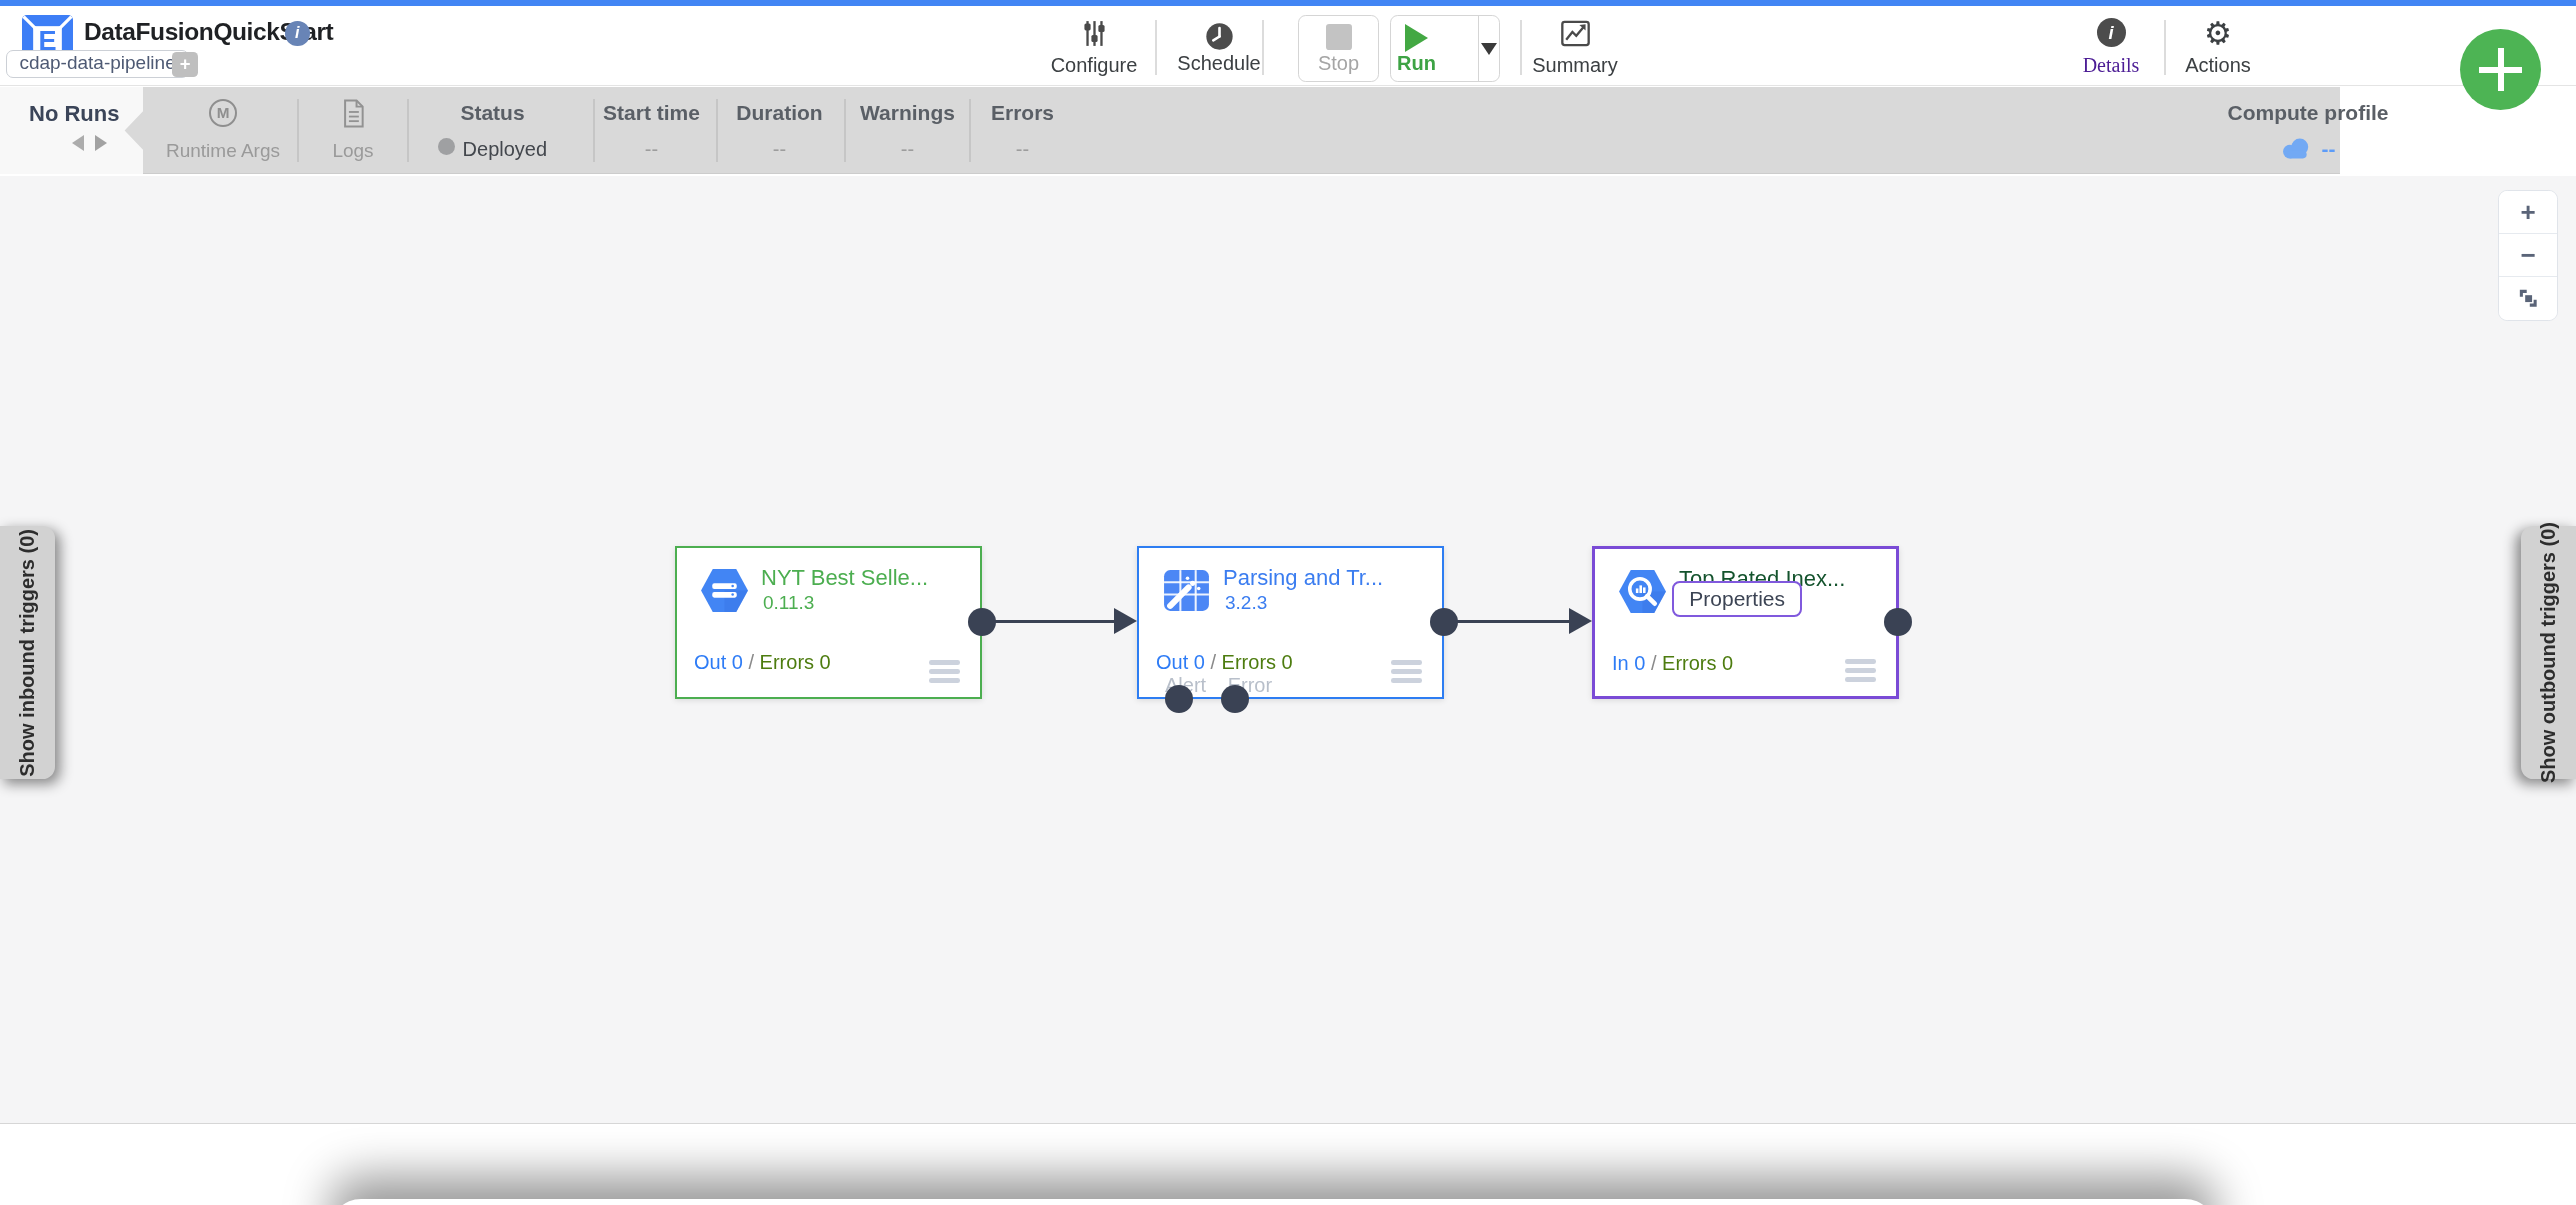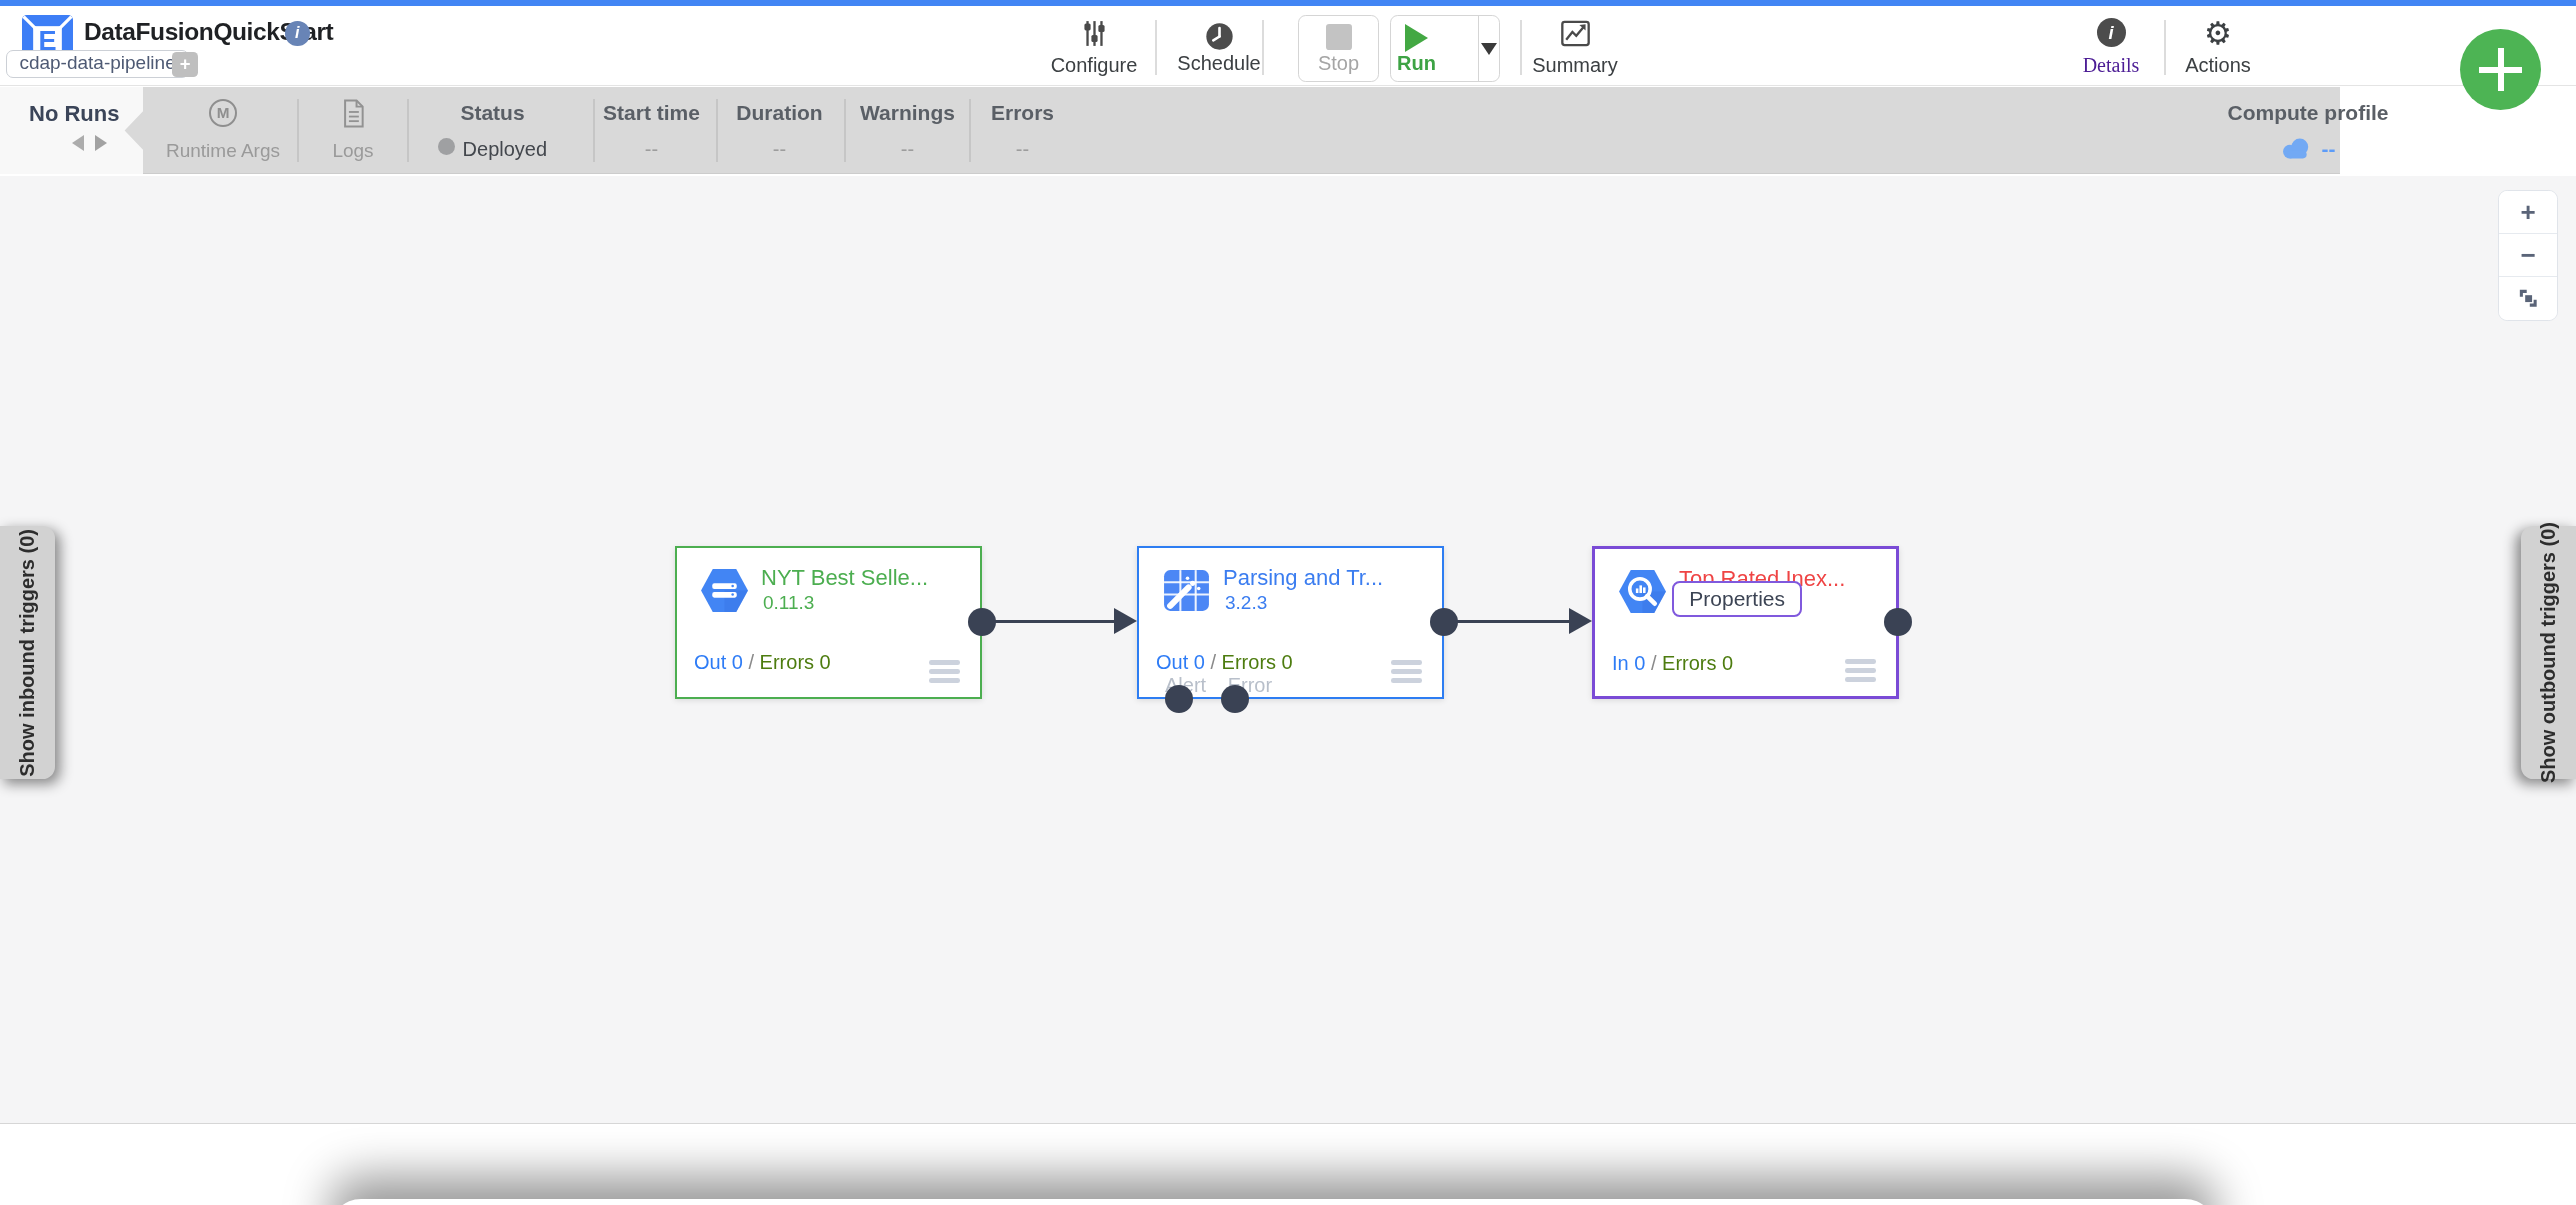--- a/index.html
+++ b/index.html
@@ -98,21 +98,21 @@
   
   .node { position:absolute; width:307px; height:153px; background:#fff; z-index:3;
           box-shadow:0 1.5px 6.1px rgba(0,0,0,0.12); }
   .node-green  { left:675px;  top:370px; border:2.3px solid #4cae50; }
   .node-blue   { left:1137px; top:370px; border:2.3px solid #2d7df2; }
   .node-purple { left:1592px; top:370px; border:3.1px solid #7a4bd6; }
   .node-icon { position:absolute; left:21.5px; top:17px; width:51px; height:51px; }
   .node-title { position:absolute; left:84px; top:17px; font-size:22px; font-weight:normal; white-space:nowrap; }
   .node-green .node-title, .node-green .node-version { color:#4cae50; }
   .node-blue .node-title, .node-blue .node-version { color:#3b7df0; }
-  .node-purple .node-title { color:#ef4444; }
+  .node-purple .node-title { color:#14532d; }
   .node-version { position:absolute; left:86px; top:44px; font-size:19px; }
   .node-metrics { position:absolute; left:17px; top:103px; font-size:20px; white-space:nowrap; }
   .m-io { color:#2e7cf6; } .m-sep { color:#8a8a8a; } .m-err { color:#4d7c0f; }
   .hamburger { position:absolute; right:20px; bottom:14px; width:31px; }
   .hamburger div { height:4.6px; background:#ccd2dd; border-radius:2.3px; margin-bottom:4.6px; }
   .hamburger div:last-child { margin-bottom:0; }
   .port-labels { position:absolute; left:26px; top:126px; font-size:20px; color:#b8bfca; }
   .port-labels span { margin-right:21.5px; }
   .props-btn { position:absolute; left:77px; top:32px; padding:3.8px 15.3px; border:2.3px solid #8059dd;
                border-radius:7.7px; background:#fff; font-size:21px; color:#3c4454; }

